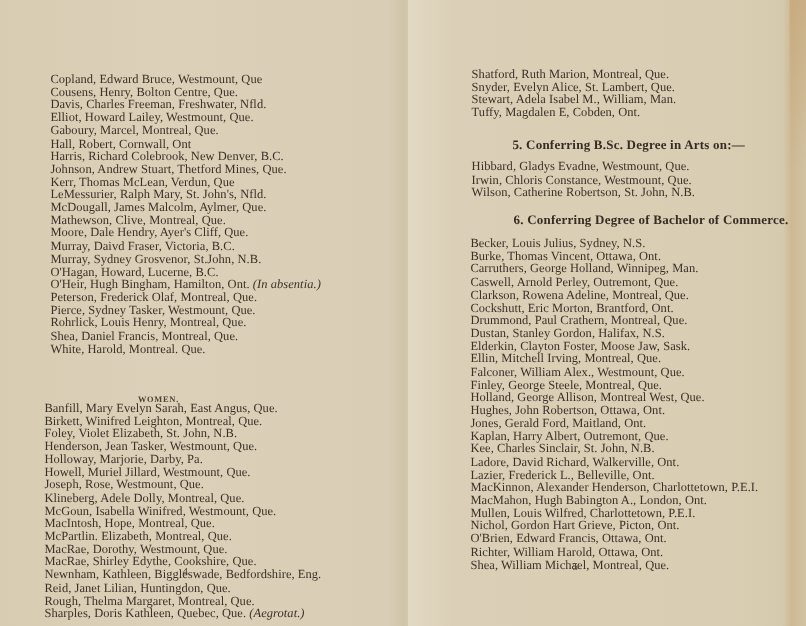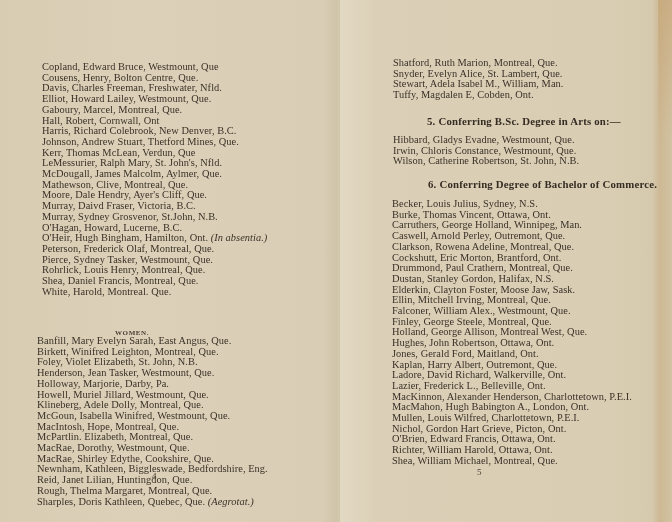--- a/index.html
+++ b/index.html
@@ -113,20 +113,21 @@
 
   <div class="heading-women">WOMEN.</div>
 
   <ul class="list" id="women-list" style="left:37px; top:304px;margin-top:32px;">
       <li><span>Banfill, Mary Evelyn Sarah, East Angus, Que.</span></li>
       <li><span>Birkett, Winifred Leighton, Montreal, Que.</span></li>
       <li><span>Foley, Violet Elizabeth, St. John, N.B.</span></li>
       <li><span>Henderson, Jean Tasker, Westmount, Que.</span></li>
       <li><span>Holloway, Marjorie, Darby, Pa.</span></li>
       <li><span>Howell, Muriel Jillard, Westmount, Que.</span></li>
+      <li><span>Joseph, Rose, Westmount, Que.</span></li>
       <li><span>Klineberg, Adele Dolly, Montreal, Que.</span></li>
       <li><span>McGoun, Isabella Winifred, Westmount, Que.</span></li>
       <li><span>MacIntosh, Hope, Montreal, Que.</span></li>
       <li><span>McPartlin. Elizabeth, Montreal, Que.</span></li>
       <li><span>MacRae, Dorothy, Westmount, Que.</span></li>
       <li><span>MacRae, Shirley Edythe, Cookshire, Que.</span></li>
       <li><span>Newnham, Kathleen, Biggleswade, Bedfordshire, Eng.</span></li>
       <li><span>Reid, Janet Lilian, Huntingdon, Que.</span></li>
       <li><span>Rough, Thelma Margaret, Montreal, Que.</span></li>
       <li><span>Sharples, Doris Kathleen, Quebec, Que.</span> <span class="note">(Aegrotat.)</span></li>
@@ -163,20 +164,21 @@
       <li><span>Drummond, Paul Crathern, Montreal, Que.</span></li>
       <li><span>Dustan, Stanley Gordon, Halifax, N.S.</span></li>
       <li><span>Elderkin, Clayton Foster, Moose Jaw,  Sask.</span></li>
       <li><span>Ellin, Mitchell Irving, Montreal, Que.</span></li>
       <li><span>Falconer, William Alex., Westmount, Que.</span></li>
       <li><span>Finley, George Steele, Montreal, Que.</span></li>
       <li><span>Holland, George Allison, Montreal West, Que.</span></li>
       <li><span>Hughes, John Robertson, Ottawa, Ont.</span></li>
       <li><span>Jones, Gerald Ford, Maitland, Ont.</span></li>
       <li><span>Kaplan, Harry Albert, Outremont, Que.</span></li>
+      <li><span>Kee, Charles Sinclair, St. John, N.B.</span></li>
       <li><span>Ladore, David Richard, Walkerville, Ont.</span></li>
       <li><span>Lazier, Frederick L., Belleville, Ont.</span></li>
       <li><span>MacKinnon, Alexander Henderson, Charlottetown, P.E.I.</span></li>
       <li><span>MacMahon, Hugh Babington A., London, Ont.</span></li>
       <li><span>Mullen, Louis Wilfred, Charlottetown, P.E.I.</span></li>
       <li><span>Nichol, Gordon Hart Grieve, Picton, Ont.</span></li>
       <li><span>O'Brien, Edward Francis, Ottawa, Ont.</span></li>
       <li><span>Richter, William Harold, Ottawa, Ont.</span></li>
       <li><span>Shea, William Michael, Montreal, Que.</span></li>
     </ul>

